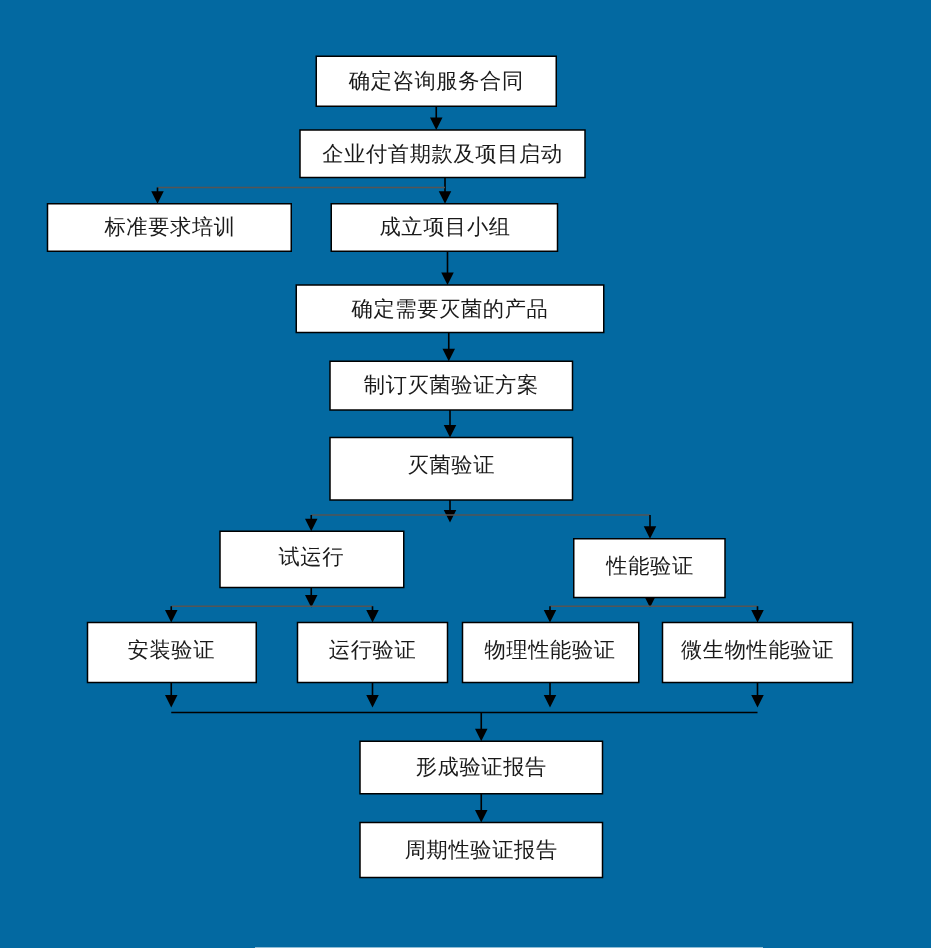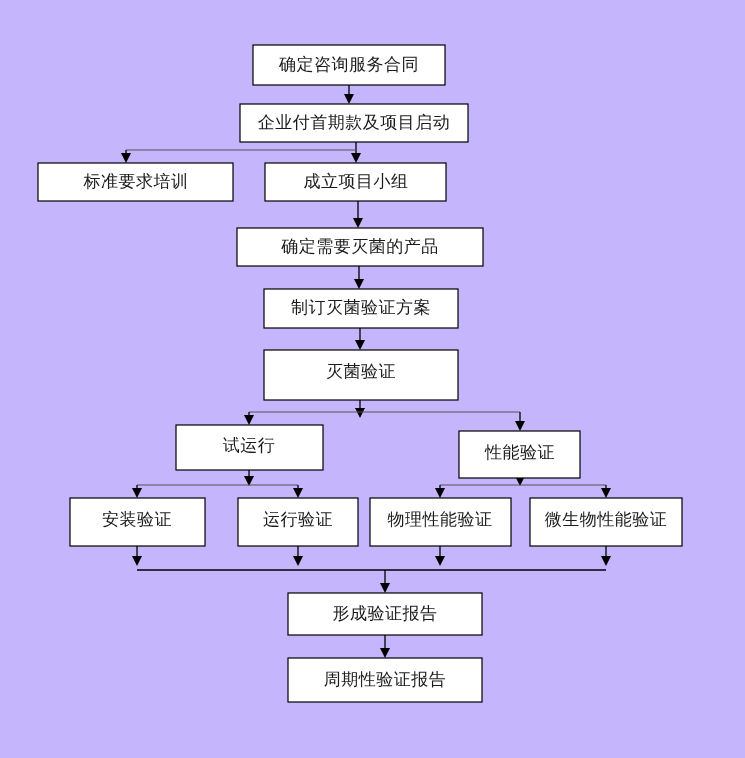--- a/index.html
+++ b/index.html
@@ -10,21 +10,21 @@
   body {
     width: 745px;
     height: 758px;
     font-family: "Liberation Sans", "DejaVu Sans", sans-serif;
     overflow: hidden;
   }
   #flowchart-root {
     position: relative;
     width: 745px;
     height: 758px;
-    background: #c4b5fd;
+    background: #0369a1;
   }
   svg#flow-svg {
     position: absolute;
     left: 0;
     top: 0;
     width: 745px;
     height: 758px;
     display: block;
   }
   .node-rect {

